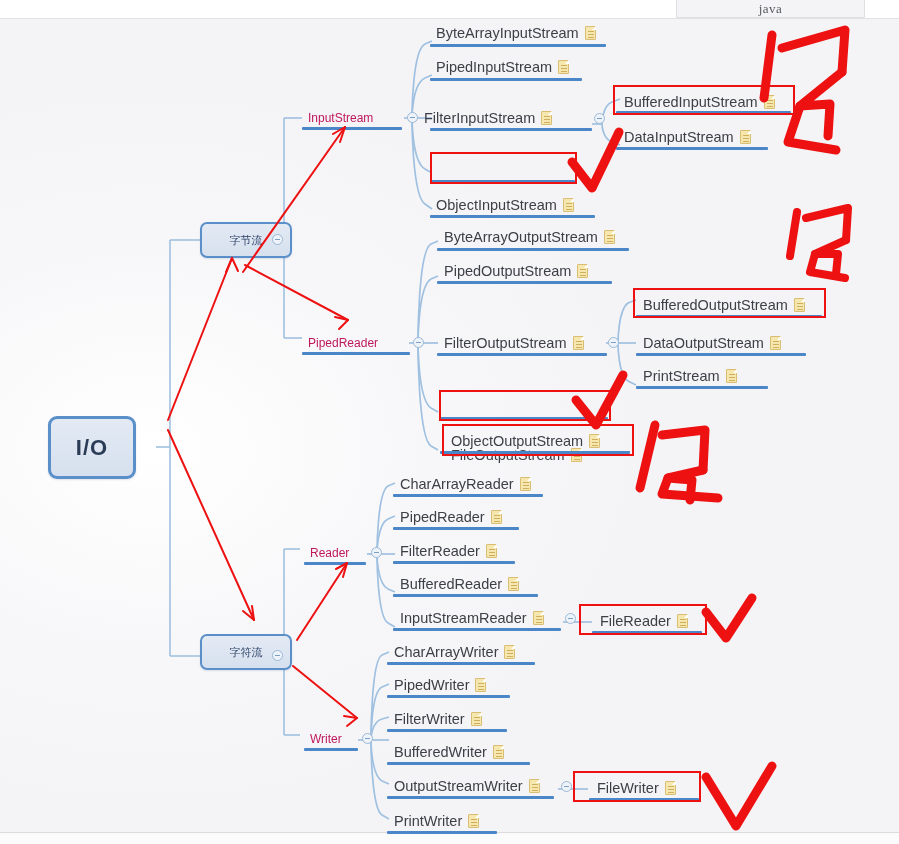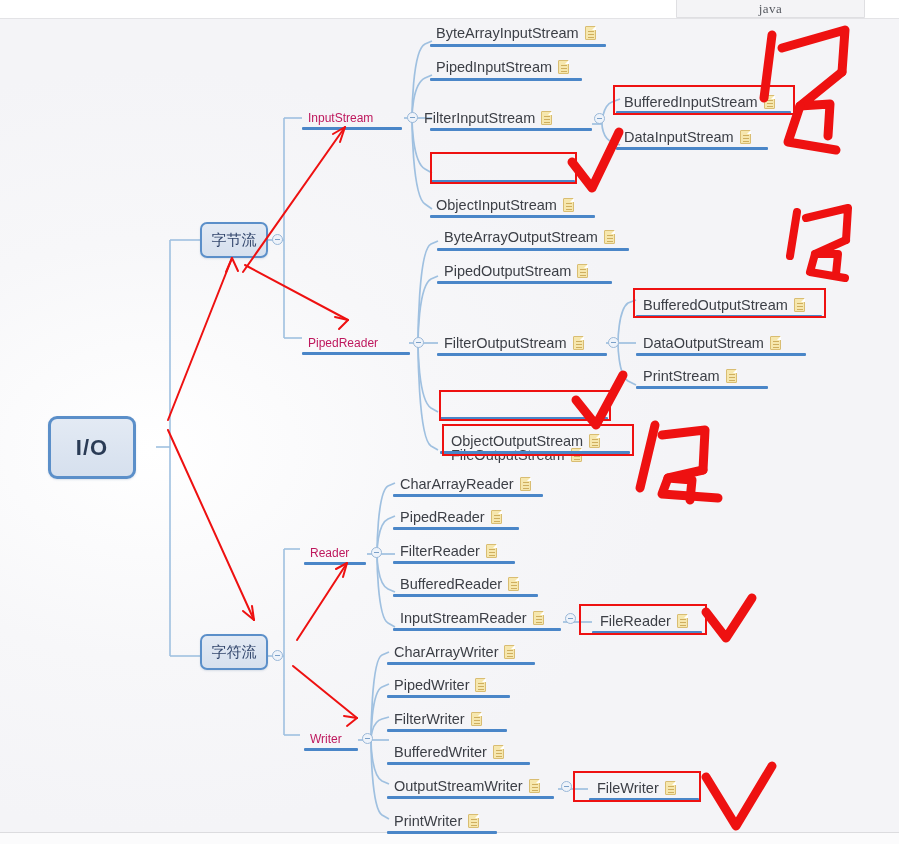--- a/index.html
+++ b/index.html
@@ -62,23 +62,23 @@
     justify-content: center;
     color: #2a3b55;
     font-weight: bold;
     box-shadow: 0 1px 2px rgba(80,110,150,.18);
   }
   #node-root {
     left: 48px; top: 416px; width: 88px; height: 63px;
     font-size: 22px; letter-spacing: 1px;
   }
   .node-l1 {
-    width: 68px; height: 36px;
+    width: 92px; height: 36px;
     border-width: 2px; border-radius: 7px;
-    font-size: 15px; font-weight: normal;
+    font-size: 11px; font-weight: normal;
     color: #31456b;
   }
   #node-byte  { left: 200px; top: 222px; }
   #node-char  { left: 200px; top: 634px; }
 
   
   .leaf {
     position: absolute;
     height: 26px;
     display: flex;

